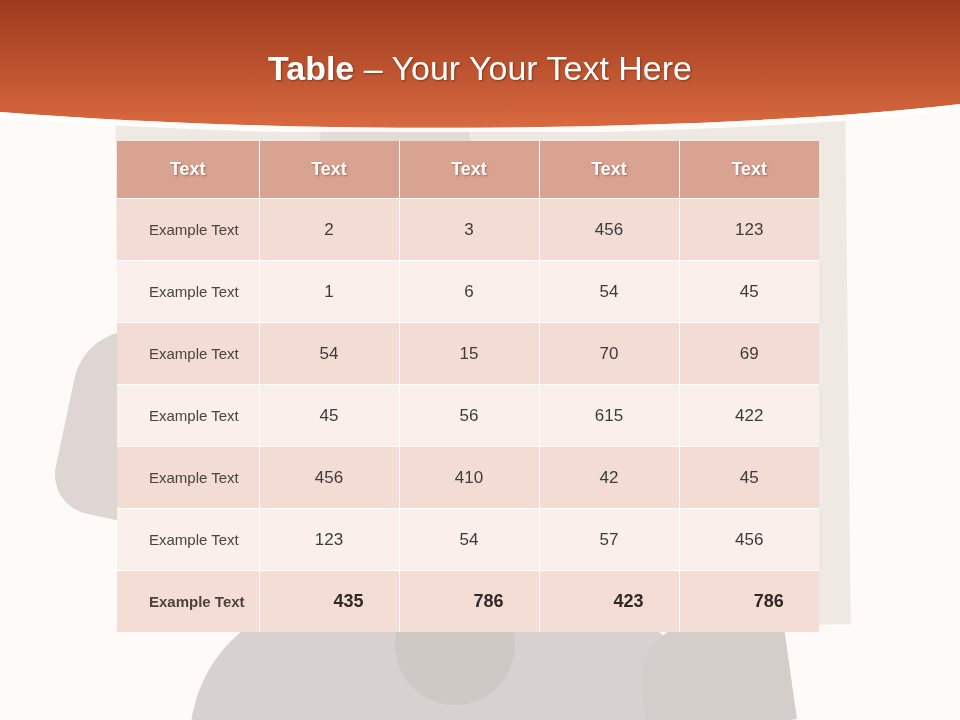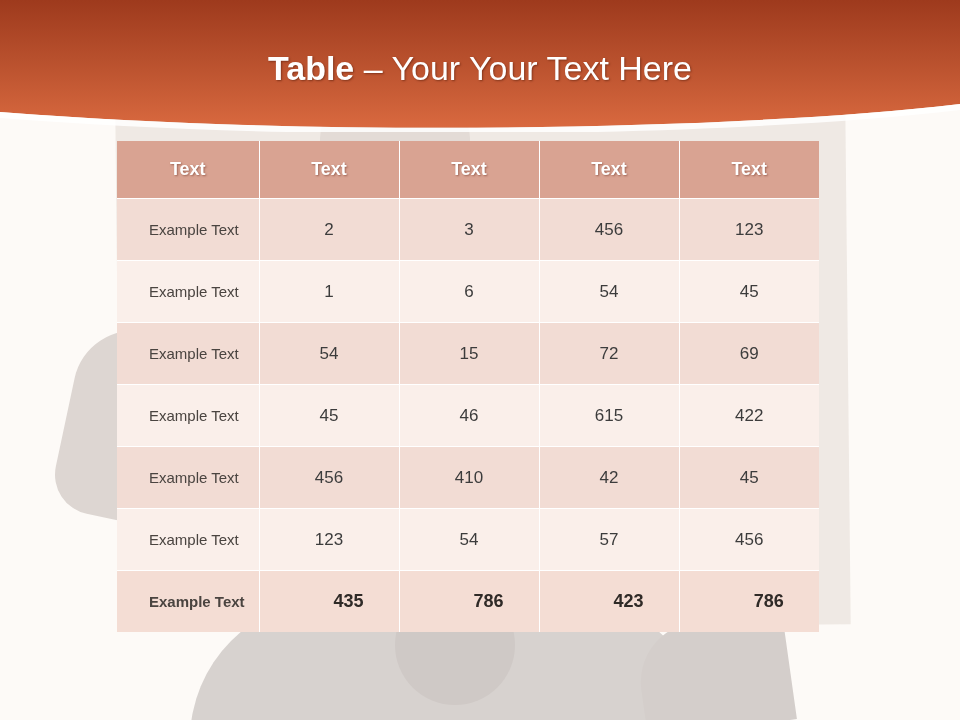--- a/index.html
+++ b/index.html
@@ -230,27 +230,27 @@
         <td class="label">Example Text</td>
         <td>1</td>
         <td>6</td>
         <td>54</td>
         <td>45</td>
       </tr>
       <tr class="shade-a">
         <td class="label">Example Text</td>
         <td>54</td>
         <td>15</td>
-        <td>72</td>
+        <td>70</td>
         <td>69</td>
       </tr>
       <tr class="shade-b">
         <td class="label">Example Text</td>
         <td>45</td>
-        <td>46</td>
+        <td>56</td>
         <td>615</td>
         <td>422</td>
       </tr>
       <tr class="shade-a">
         <td class="label">Example Text</td>
         <td>456</td>
         <td>410</td>
         <td>42</td>
         <td>45</td>
       </tr>

